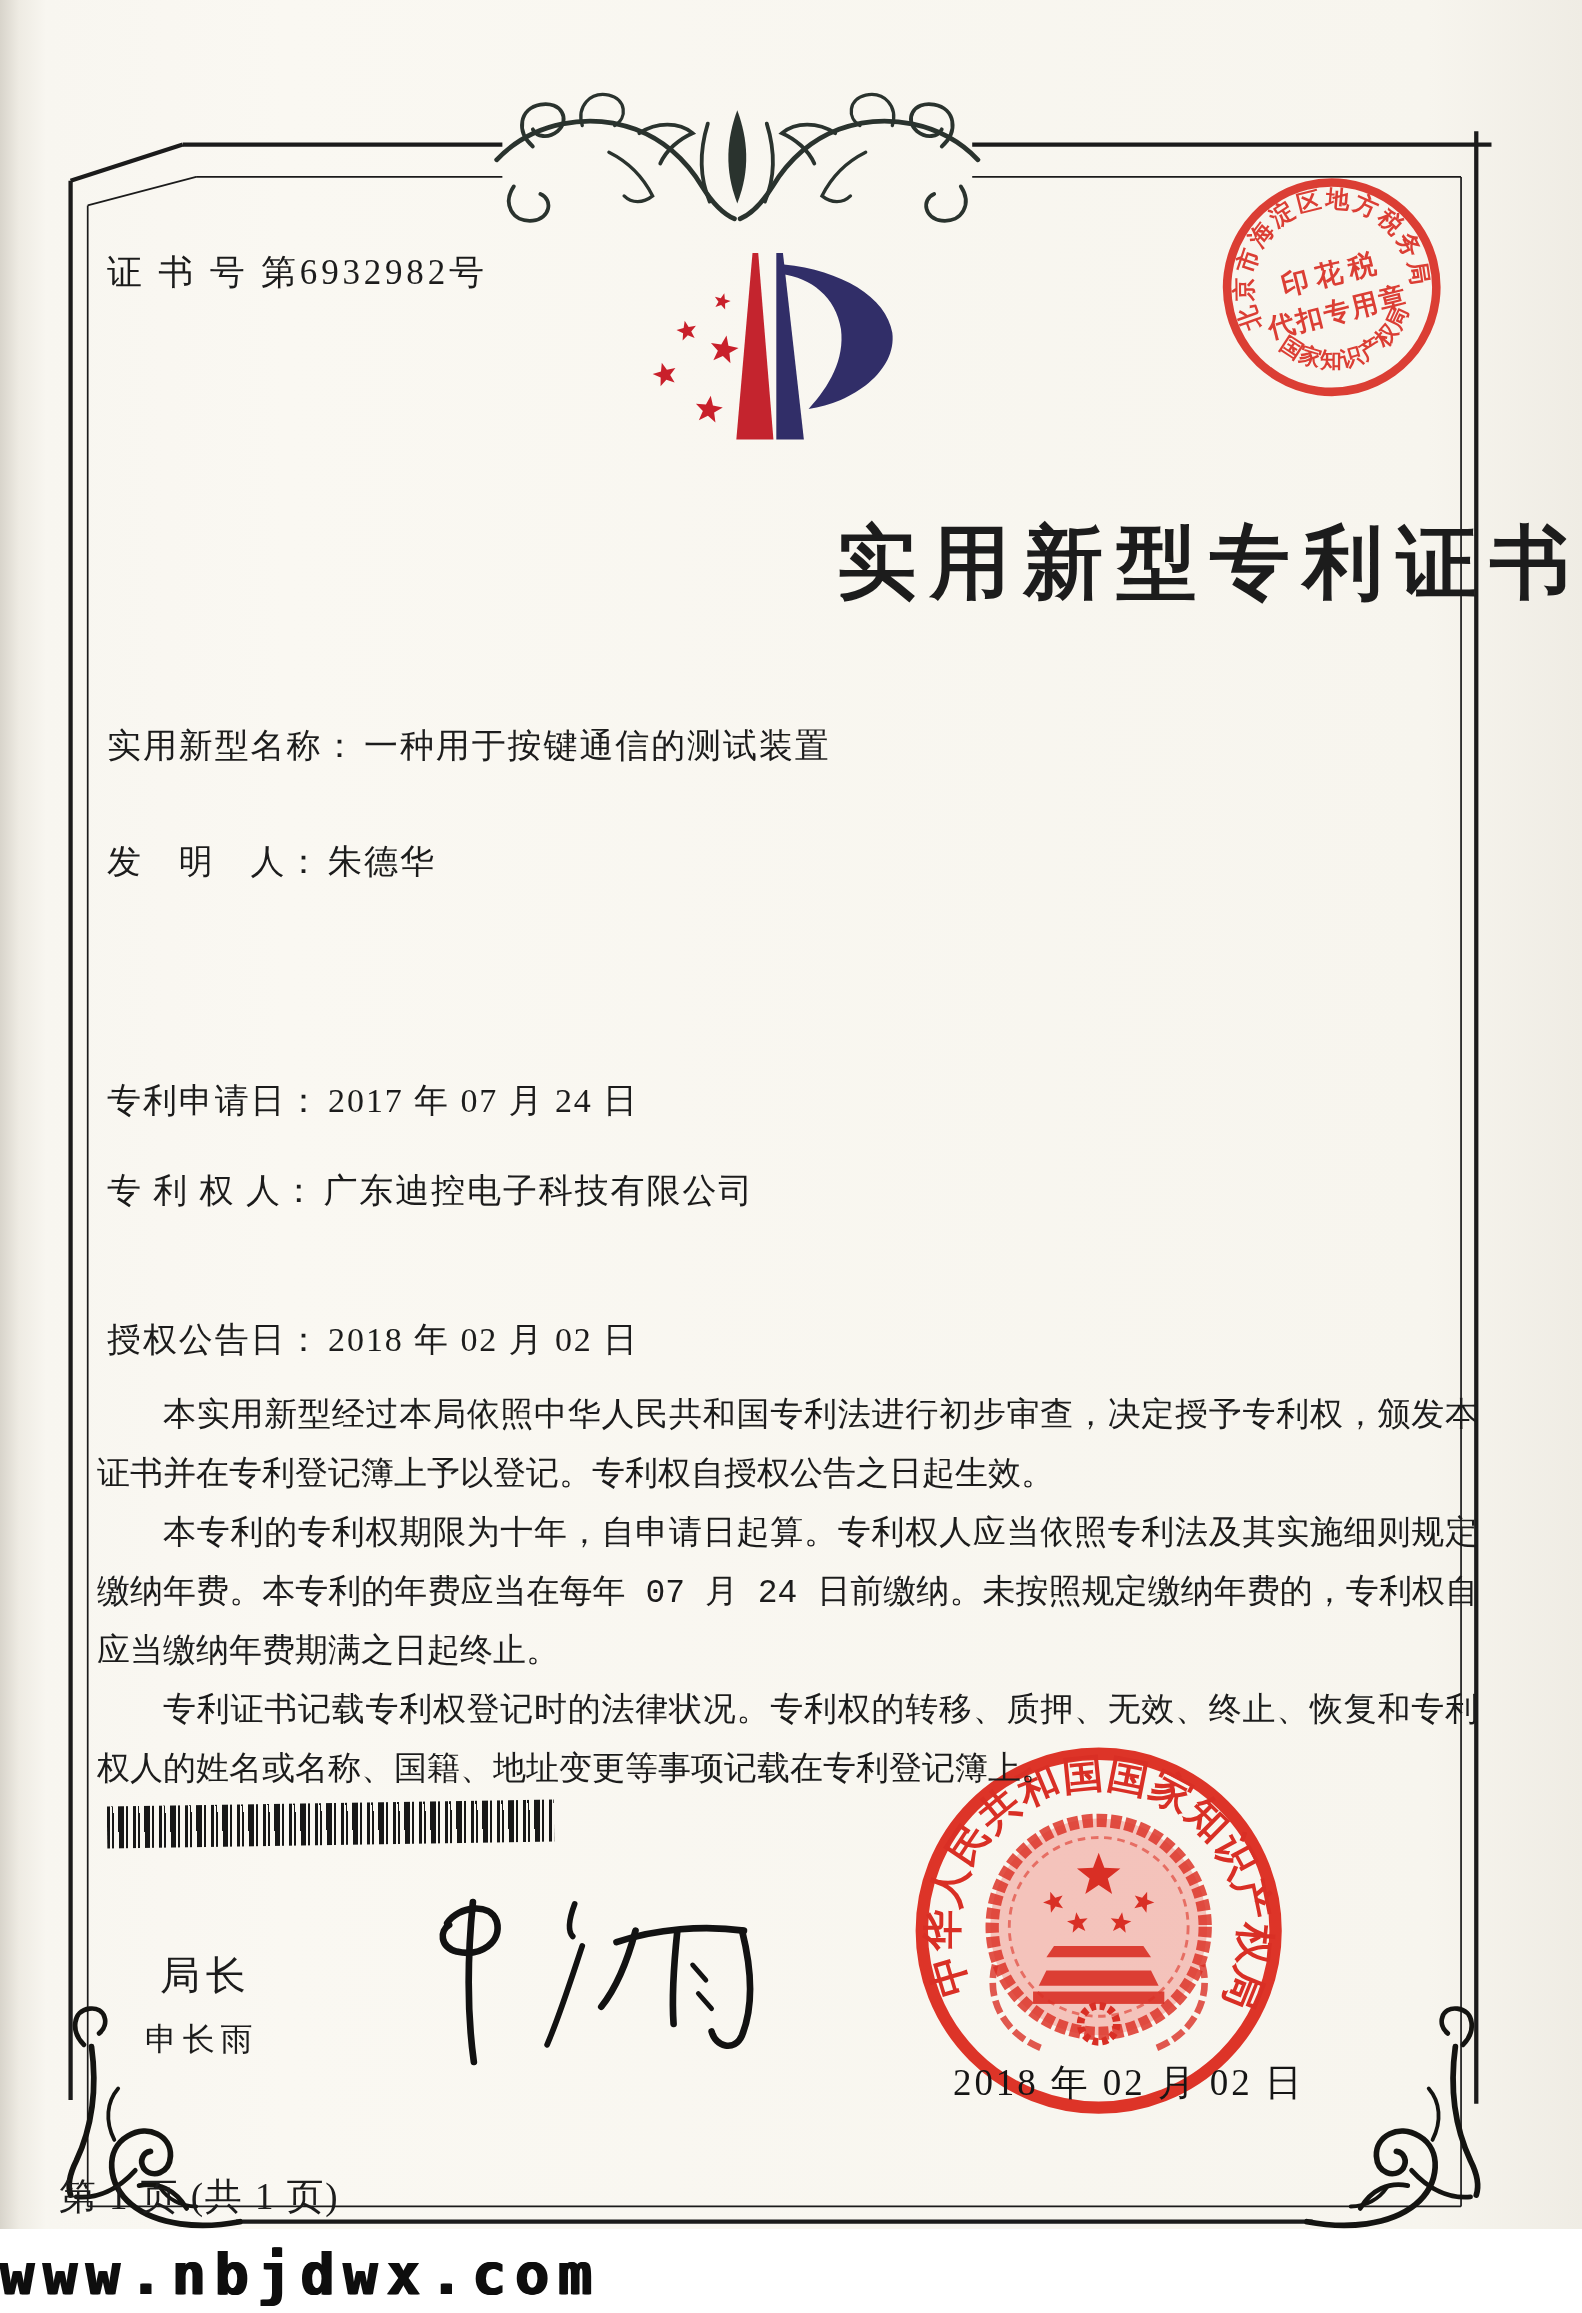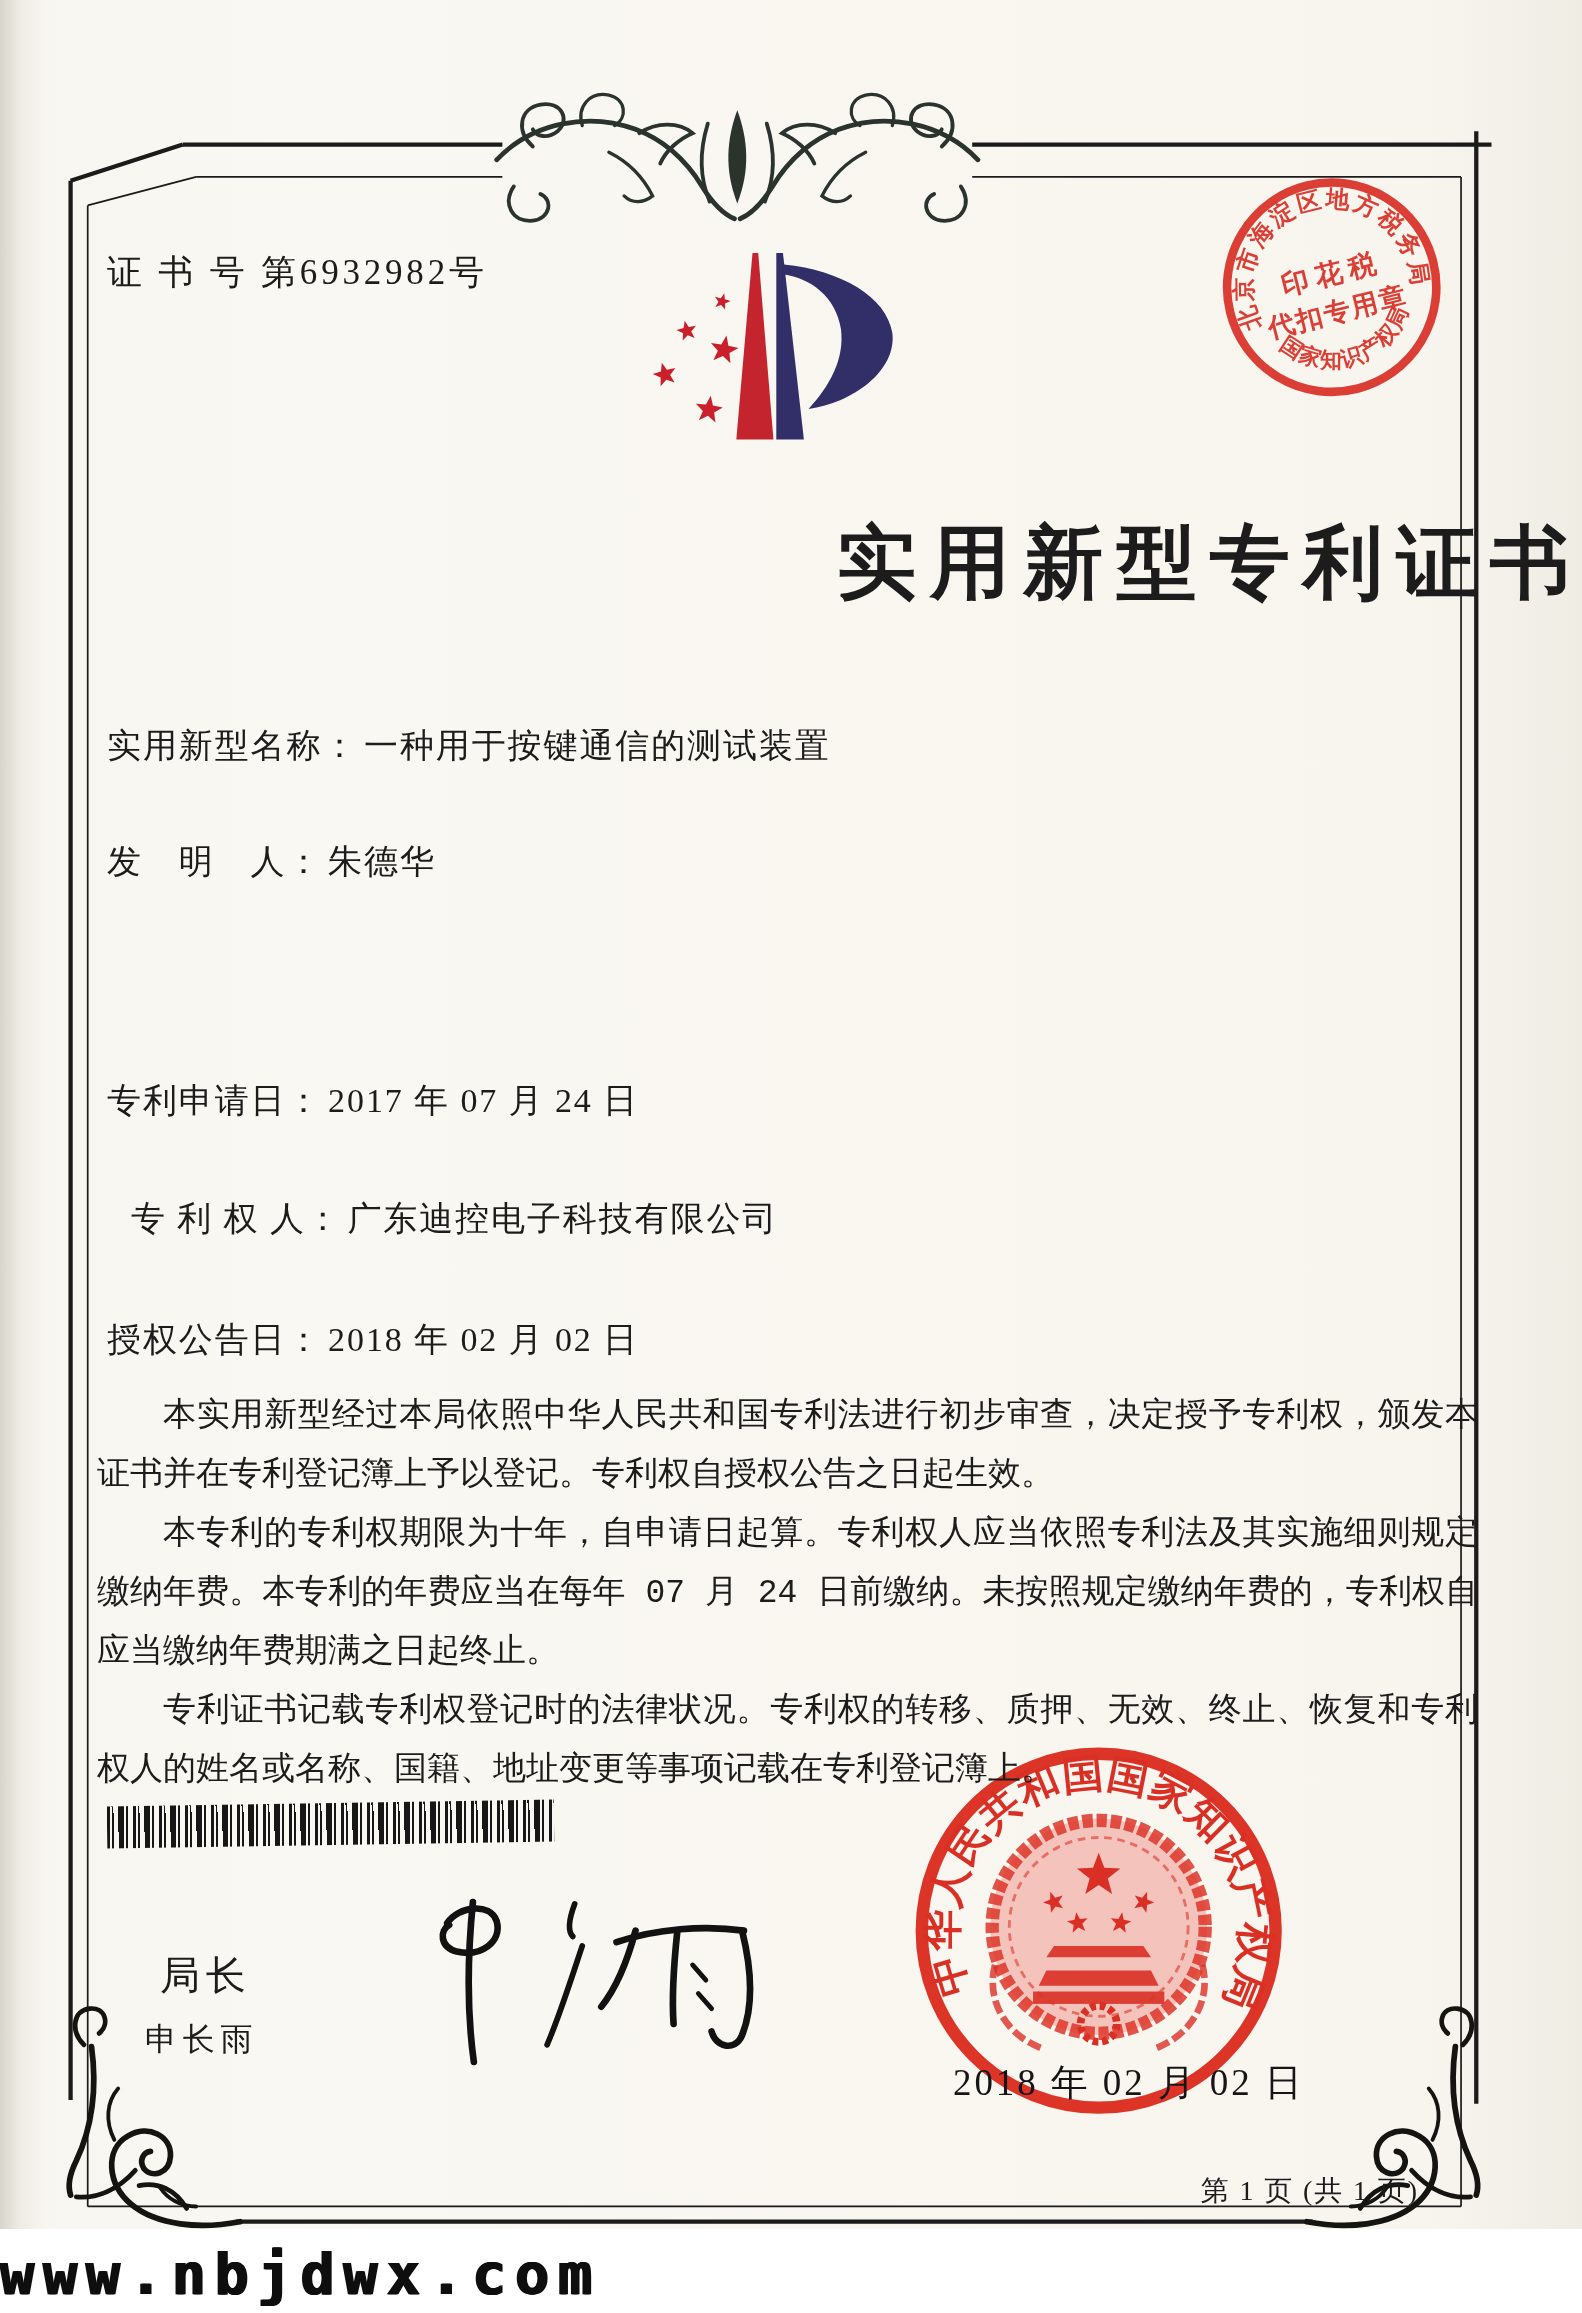--- a/index.html
+++ b/index.html
@@ -6,29 +6,29 @@
   #page{
     position:relative;width:1583px;height:2313px;overflow:hidden;
     background:linear-gradient(90deg,#d8d4cb 0px,#eeebe3 19px,#f8f6f0 46px,#faf8f2 285px,#f7f5ee 1427px,#efece4 1583px);
     font-family:"Liberation Serif","DejaVu Serif",serif;color:#1c1c1c;
   }
   .abs{position:absolute;}
   #cert-no{left:107px;top:249px;font-size:35px;letter-spacing:3.8px;}
   #title{left:0;top:510px;width:1583px;text-align:right;font-size:80px;font-weight:700;letter-spacing:13.3px;}
   .field{left:107px;font-size:34px;letter-spacing:1.9px;white-space:nowrap;}
   .field .val{margin-left:5.7px;text-align:right;}
-  #f0{top:723px;} #f1{top:839px;} #f2{top:959px;} #f3{top:1078px;} #f4{top:1196px;margin-left:24px;} #f5{top:1317px;}
+  #f0{top:723px;} #f1{top:839px;} #f2{top:959px;} #f3{top:1078px;} #f4{top:1168px;} #f5{top:1317px;}
   #body-text{left:97px;top:1387px;width:1381px;font-size:33px;line-height:59px;text-align:justify;}
   #body-text p{margin:0;text-indent:2em;font-family:Liberation Mono, monospace;}
   #barcode{left:107px;top:1803px;width:447px;height:42px;transform:rotate(-0.9deg);
     background:repeating-linear-gradient(90deg,#171717 0 2.9px,transparent 2.9px 4.8px,#171717 4.8px 6.7px,transparent 6.7px 11.4px,#171717 11.4px 17px,transparent 17px 19px,#171717 19px 21px,transparent 21px 26px);}
   #director-title{left:160px;top:1948px;font-size:40px;font-family:"Liberation Sans","DejaVu Sans",sans-serif;letter-spacing:5.7px;}
   #director-name{left:145px;top:2018px;font-size:32px;font-family:"Liberation Sans","DejaVu Sans",sans-serif;letter-spacing:5.7px;}
   #seal-date{left:953px;top:2058px;font-size:37px;letter-spacing:2.9px;color:#151515;white-space:nowrap;}
-  #page-footer{left:68px;top:2172px;width:1351px;text-align:right;font-size:28px;letter-spacing:1.9px;}
+  #page-footer{left:59px;top:2172px;width:1351px;text-align:left;font-size:37px;letter-spacing:1.9px;}
   #web-strip{left:0;top:2229px;width:1583px;height:84px;background:#ffffff;}
   #website{left:0;top:2241px;width:1583px;text-align:left;
     font-family:"DejaVu Sans Mono","Liberation Mono",monospace;font-weight:800;font-size:57px;letter-spacing:8.6px;color:#0e0e0e;
     text-shadow:1px 0 0 #0e0e0e, -1px 0 0 #0e0e0e;}
   svg text{font-family:"Liberation Serif","DejaVu Serif",serif;}
 </style>
 </head>
 <body>
 
 <div id="page">

